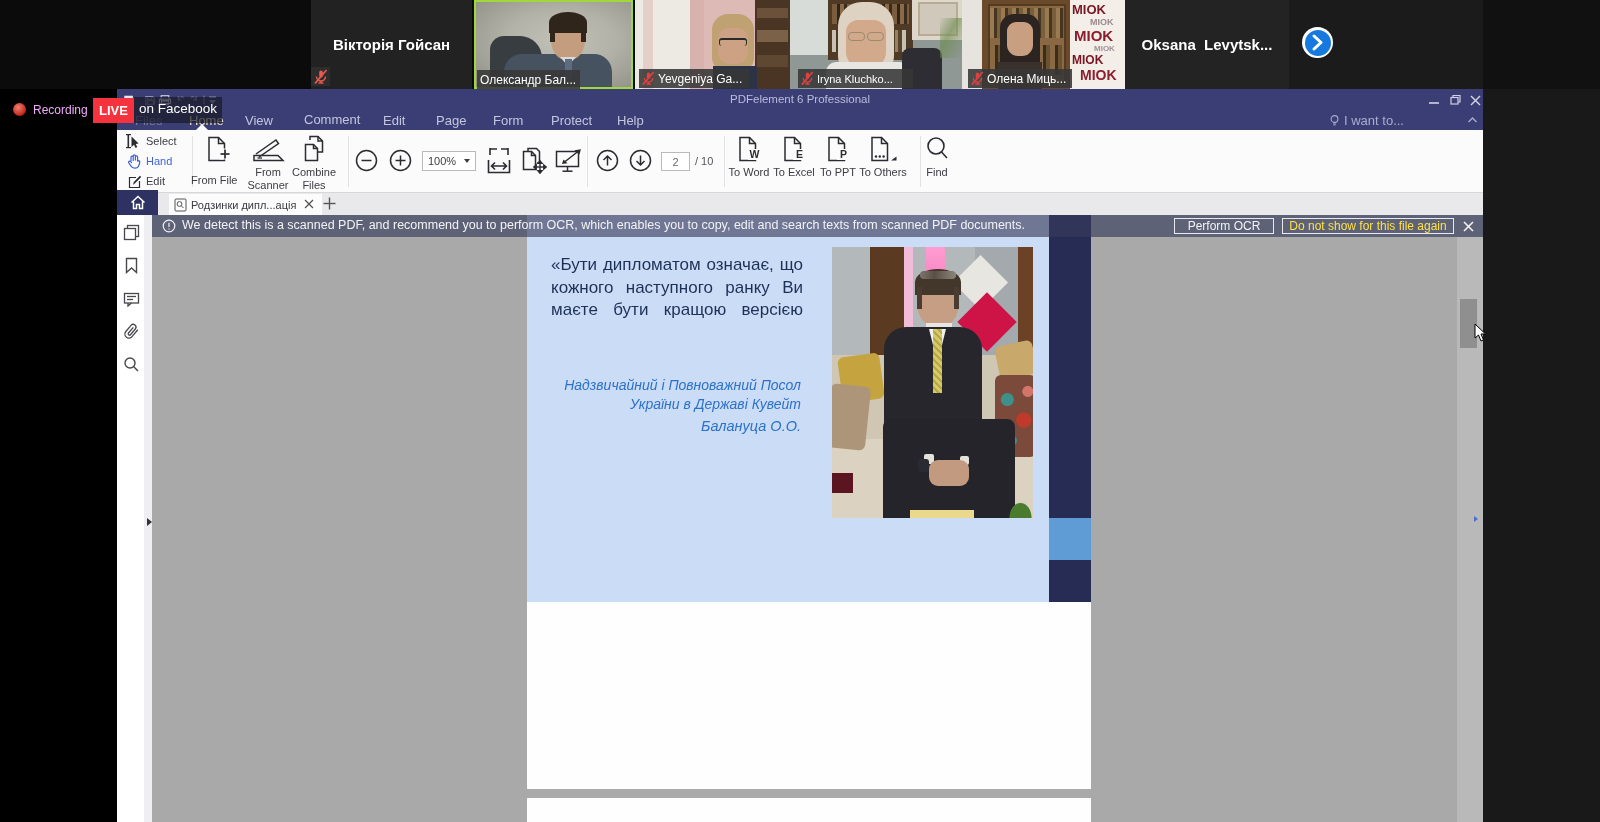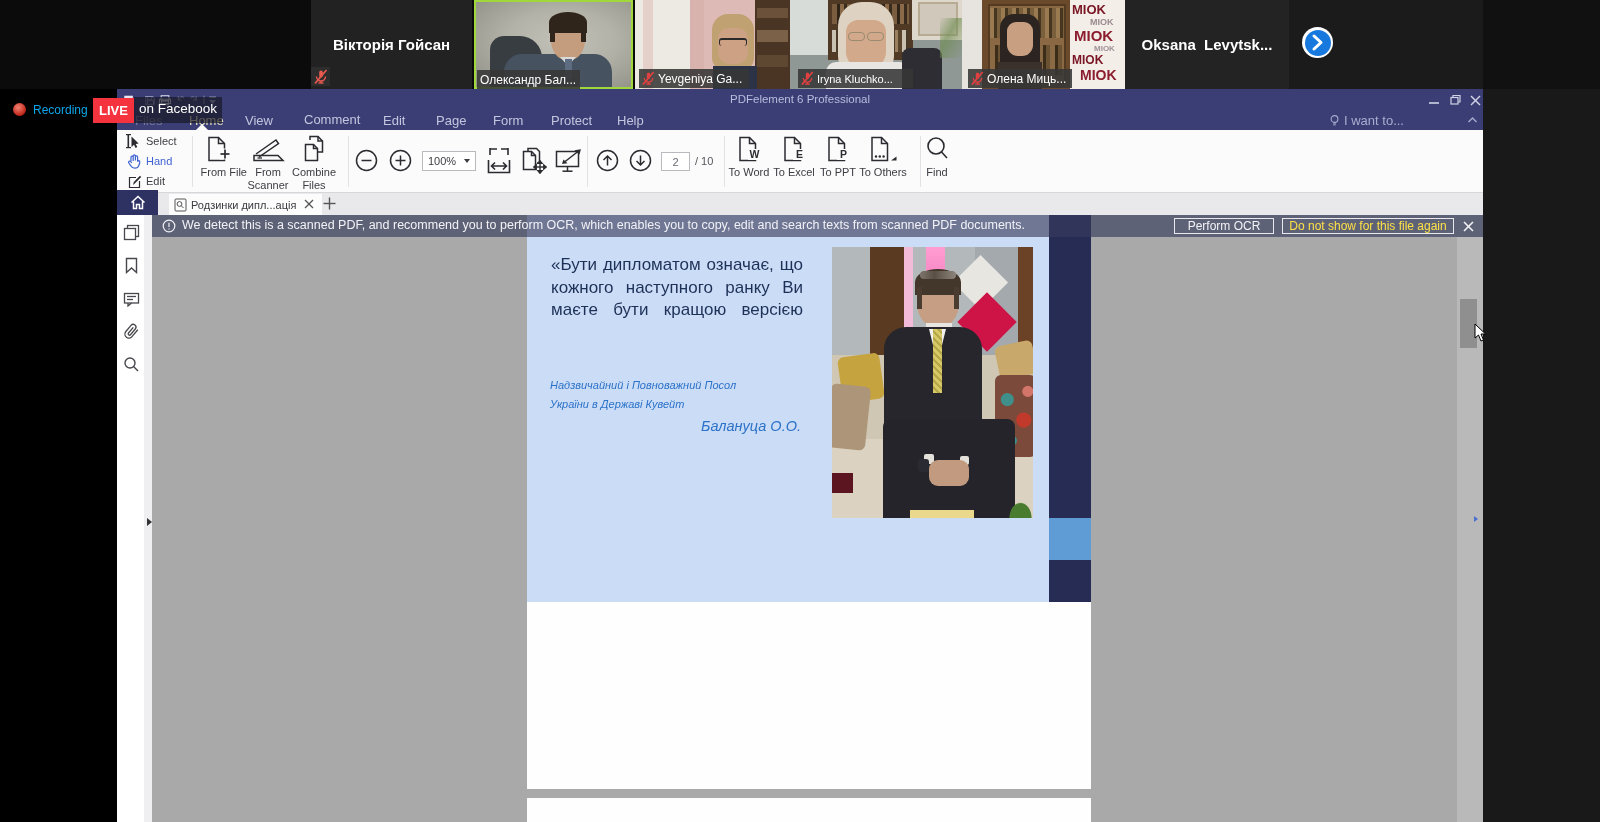--- a/index.html
+++ b/index.html
@@ -223,21 +223,21 @@
           <g stroke="#2b2b30" fill="none" stroke-width="1.5">
             <path d="M4 1.5 H13.5 L19.5 7.5 V24.5 H4 Z"></path>
             <path d="M13.5 1.5 V7.5 H19.5"></path>
           </g>
           <rect x="14.5" y="12.5" width="11" height="11" fill="#fbfbfc"></rect>
           <g stroke="#2b2b30" stroke-width="1.7">
             <line x1="15.5" y1="18" x2="24.5" y2="18"></line>
             <line x1="20" y1="13.5" x2="20" y2="22.5"></line>
           </g>
         </svg>
-    <div class="abs" style="left:74px;top:36px;width:56px;text-align:right;white-space:nowrap;">From File</div>
+    <div class="abs" style="left:74px;top:44px;width:56px;text-align:left;white-space:nowrap;">From File</div>
 
     <svg class="abs" style="left:135px;top:7px;" width="34" height="26" viewBox="0 0 34 26">
           <g stroke="#2b2b30" fill="none" stroke-width="1.5">
             <path d="M4 17 L24 3 L26.5 6.5 L7 20"></path>
             <path d="M2 18.5 H26 L31 23.5 H2 Z"></path>
             <line x1="5.5" y1="21" x2="10" y2="21" stroke-width="1.3"></line>
           </g>
         </svg>
     <div class="abs" style="left:125px;top:36px;width:52px;text-align:center;line-height:13px;">From<br>Scanner</div>
 
@@ -447,21 +447,21 @@
               <span>ранку</span>
               <span>Ви</span>
             </div>
         <div style="display:flex;justify-content:space-between;">
               <span>маєте</span>
               <span>бути</span>
               <span>кращою</span>
               <span>версією</span>
             </div>
       </div>
-      <div class="abs" style="left:23px;top:139px;width:251px;text-align:left;color:#2b72c8;font-style:italic;font-size:11px;line-height:18.5px;">Надзвичайний і Повноважний Посол<br>України в Державі Кувейт</div>
+      <div class="abs" style="left:23px;top:139px;width:251px;text-align:right;color:#2b72c8;font-style:italic;font-size:14px;line-height:18.5px;">Надзвичайний і Повноважний Посол<br>України в Державі Кувейт</div>
       <div class="abs" style="left:23px;top:181px;width:251px;text-align:right;color:#2b72c8;font-style:italic;font-size:14.5px;">Балануца О.О.</div>
 
       <div class="abs" id="photo" style="left:305px;top:10px;width:201px;height:271px;background:#b3b8bb;overflow:hidden;">
 
         <div class="abs" style="left:38px;top:0;width:40px;height:112px;background:#5b3a22;"></div>
         <div class="abs" style="left:72px;top:0;width:9px;height:110px;background:#f2bcd8;"></div>
         <div class="abs" style="left:94px;top:0;width:19px;height:112px;background:linear-gradient(180deg,#ff9dd2,#f06cb4 60%,#e86aaa);"></div>
         <div class="abs" style="left:143px;top:0;width:43px;height:135px;background:#a3a9ad;"></div>
         <div class="abs" style="left:186px;top:0;width:15px;height:135px;background:#6b4226;"></div>
         <div class="abs" style="left:129px;top:16px;width:39px;height:39px;background:#e8e6e1;transform:rotate(45deg);"></div>
@@ -537,17 +537,17 @@
 </div>
 
 <div class="abs" style="left:1483px;top:89px;width:117px;height:733px;background:#191919;"></div>
 
 <svg class="abs" style="left:1473px;top:323px;" width="14" height="20" viewBox="0 0 14 20">
       <path d="M2 1 L2 15 L5.5 12 L8 18 L10.5 17 L8 11 L12.5 11 Z" fill="#fff" stroke="#000" stroke-width="1"></path>
     </svg>
 
 <div class="abs" style="left:0px;top:98px;width:117px;height:26px;background:transparent;"></div>
 <div class="abs" style="left:13px;top:103px;width:13px;height:13px;border-radius:50%;background:radial-gradient(circle at 40% 35%,#f08274,#c02315 70%);"></div>
-<div class="abs" style="left:33px;top:103px;color:#0ea5e9;font-size:12px;">Recording</div>
+<div class="abs" style="left:33px;top:103px;color:#f0abfc;font-size:12px;">Recording</div>
 <div class="abs" style="left:93px;top:98px;width:41px;height:25px;background:#f5333f;color:#fff;font-weight:bold;font-size:13px;text-align:center;line-height:25px;">LIVE</div>
 <div class="abs" style="left:134px;top:97px;width:88px;height:26px;background:rgba(22,22,30,0.66);color:#fff;font-size:13.5px;text-align:center;line-height:24px;white-space:nowrap;">on Facebook</div>
 
 </div>
 
 </body></html>

